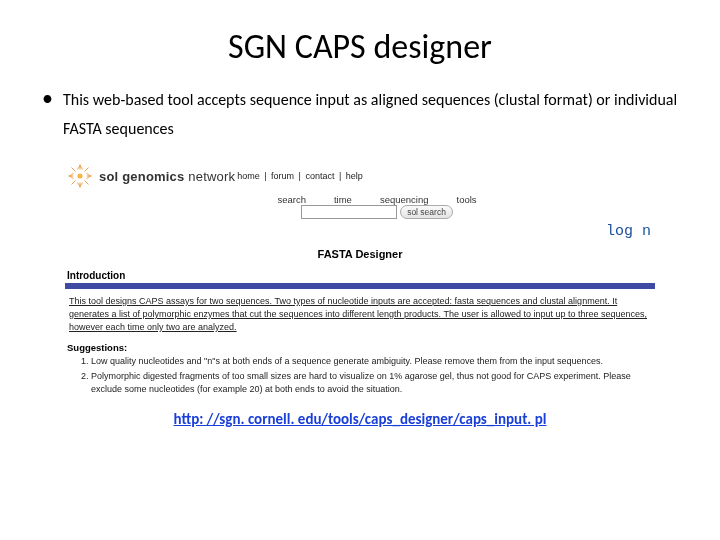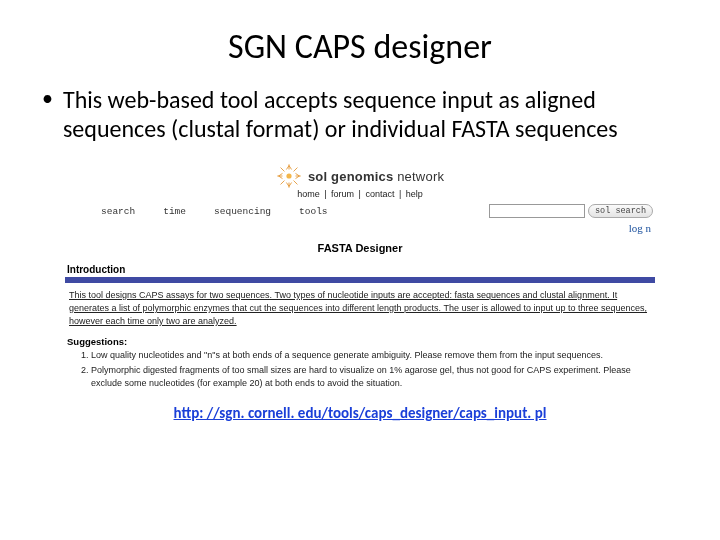--- a/index.html
+++ b/index.html
@@ -1,35 +1,35 @@
 <!DOCTYPE html>
 <html><head>
 <meta charset="utf-8">
 <style>
   * { box-sizing: border-box; margin: 0; padding: 0; }
   html, body { width: 720px; height: 540px; background: #fff; font-family: Calibri, Arial, sans-serif; color: #000; }
   .slide { width: 720px; height: 384px; position: relative; padding: 20px 30px; }
   .title { font-size: 34px; font-weight: 400; text-align: center; margin-top: 6px; margin-bottom: 18px; }
   .bullet-row { display: flex; align-items: flex-start; padding: 0 8px; margin-bottom: 16px; }
   .bullet-dot { font-size: 22px; line-height: 28px; margin-right: 10px; margin-left: 4px; }
-  .bullet-text { font-size: 24px; line-height: 29px; }
+  .bullet-text { font-size: 16px; line-height: 29px; }
   .screenshot-wrap { width: 600px; margin: 0 auto; border: 1px solid #fff; }
-  .ss-topbar { display: flex; justify-content: flex-start; align-items: center; padding: 3px 6px; font-size: 9px; font-family: Verdana, Arial, sans-serif; flex-direction: column; }
+  .ss-topbar { display: flex; justify-content: flex-start; align-items: center; padding: 3px 6px; font-size: 9px; font-family: Verdana, Arial, sans-serif; }
   .ss-topbar-left { display: flex; align-items: center; gap: 6px; }
   .ss-logo { width: 26px; height: 26px; }
   .ss-site { font-size: 13px; color: #333; letter-spacing: 0.2px; }
   .ss-site b { font-weight: 600; }
   .ss-toplinks { color: #222; font-size: 9px; }
   .ss-toplinks span { padding: 0 2px; }
-  .ss-searchrow { display: flex; justify-content: space-between; align-items: center; padding: 2px 6px 2px 40px; font-size: 9.5px; font-family: Liberation Mono, monospace; }
+  .ss-searchrow { display: flex; justify-content: space-between; align-items: center; padding: 2px 6px 2px 40px; font-size: 9.5px; font-family: Liberation Sans, sans-serif; flex-direction: column; }
   .ss-tabs { display: flex; gap: 28px; color: #333; }
   .ss-searchbox { display: flex; align-items: center; gap: 3px; }
   .ss-input { width: 96px; height: 14px; border: 1px solid #999; background: #fff; }
   .ss-btn { font-size: 8.5px; padding: 1px 6px; border: 1px solid #aaa; border-radius: 7px; background: linear-gradient(#fafafa,#e4e4e4); color: #444; }
-  .ss-login { text-align: right; font-size: 11px; color: #1a4f9c; padding: 2px 8px 4px; font-family: Liberation Serif, serif; }
+  .ss-login { text-align: right; font-size: 15px; color: #1a4f9c; padding: 2px 8px 4px; font-family: Liberation Mono, monospace; }
   .ss-heading { text-align: center; font-size: 11px; font-weight: 700; font-family: Verdana, Arial, sans-serif; padding: 4px 0 8px; }
   .ss-section { font-size: 10px; font-weight: 700; padding: 2px 6px; font-family: Verdana, Arial, sans-serif; }
   .ss-bar { height: 6px; background: #3f4aa3; margin: 0 4px 6px; }
   .ss-body { font-size: 9px; line-height: 13px; padding: 0 8px 6px; font-family: Verdana, Arial, sans-serif; color: #222; text-decoration: underline; }
   .ss-sugg { font-size: 9.5px; font-weight: 700; padding: 2px 6px; font-family: Verdana, Arial, sans-serif; }
   .ss-ol { font-size: 9px; line-height: 13px; padding: 0 8px 8px 30px; font-family: Verdana, Arial, sans-serif; color: #222; }
   .ss-ol li { margin-bottom: 2px; }
   .url-line { text-align: center; margin-top: 2px; }
   .url-link { font-size: 15px; font-weight: 700; color: #1a3fd8; text-decoration: underline; font-family: Calibri, Arial, sans-serif; margin-top: 41px; }
 </style>

